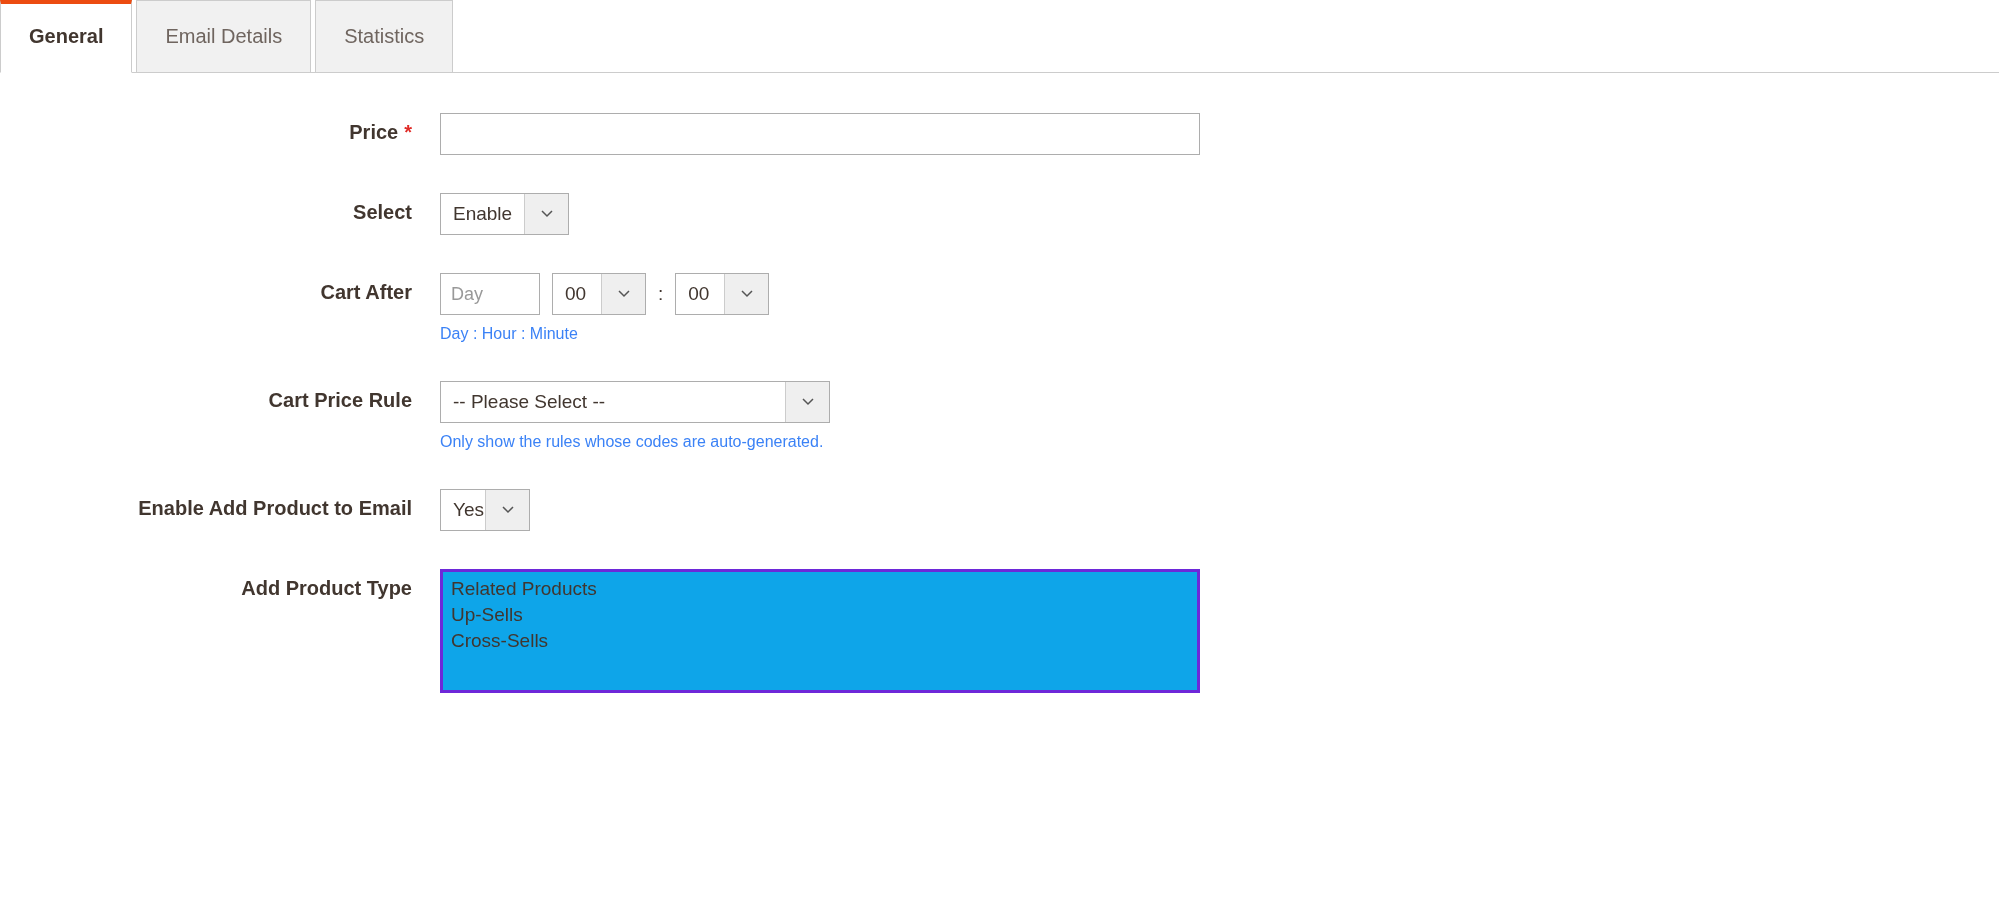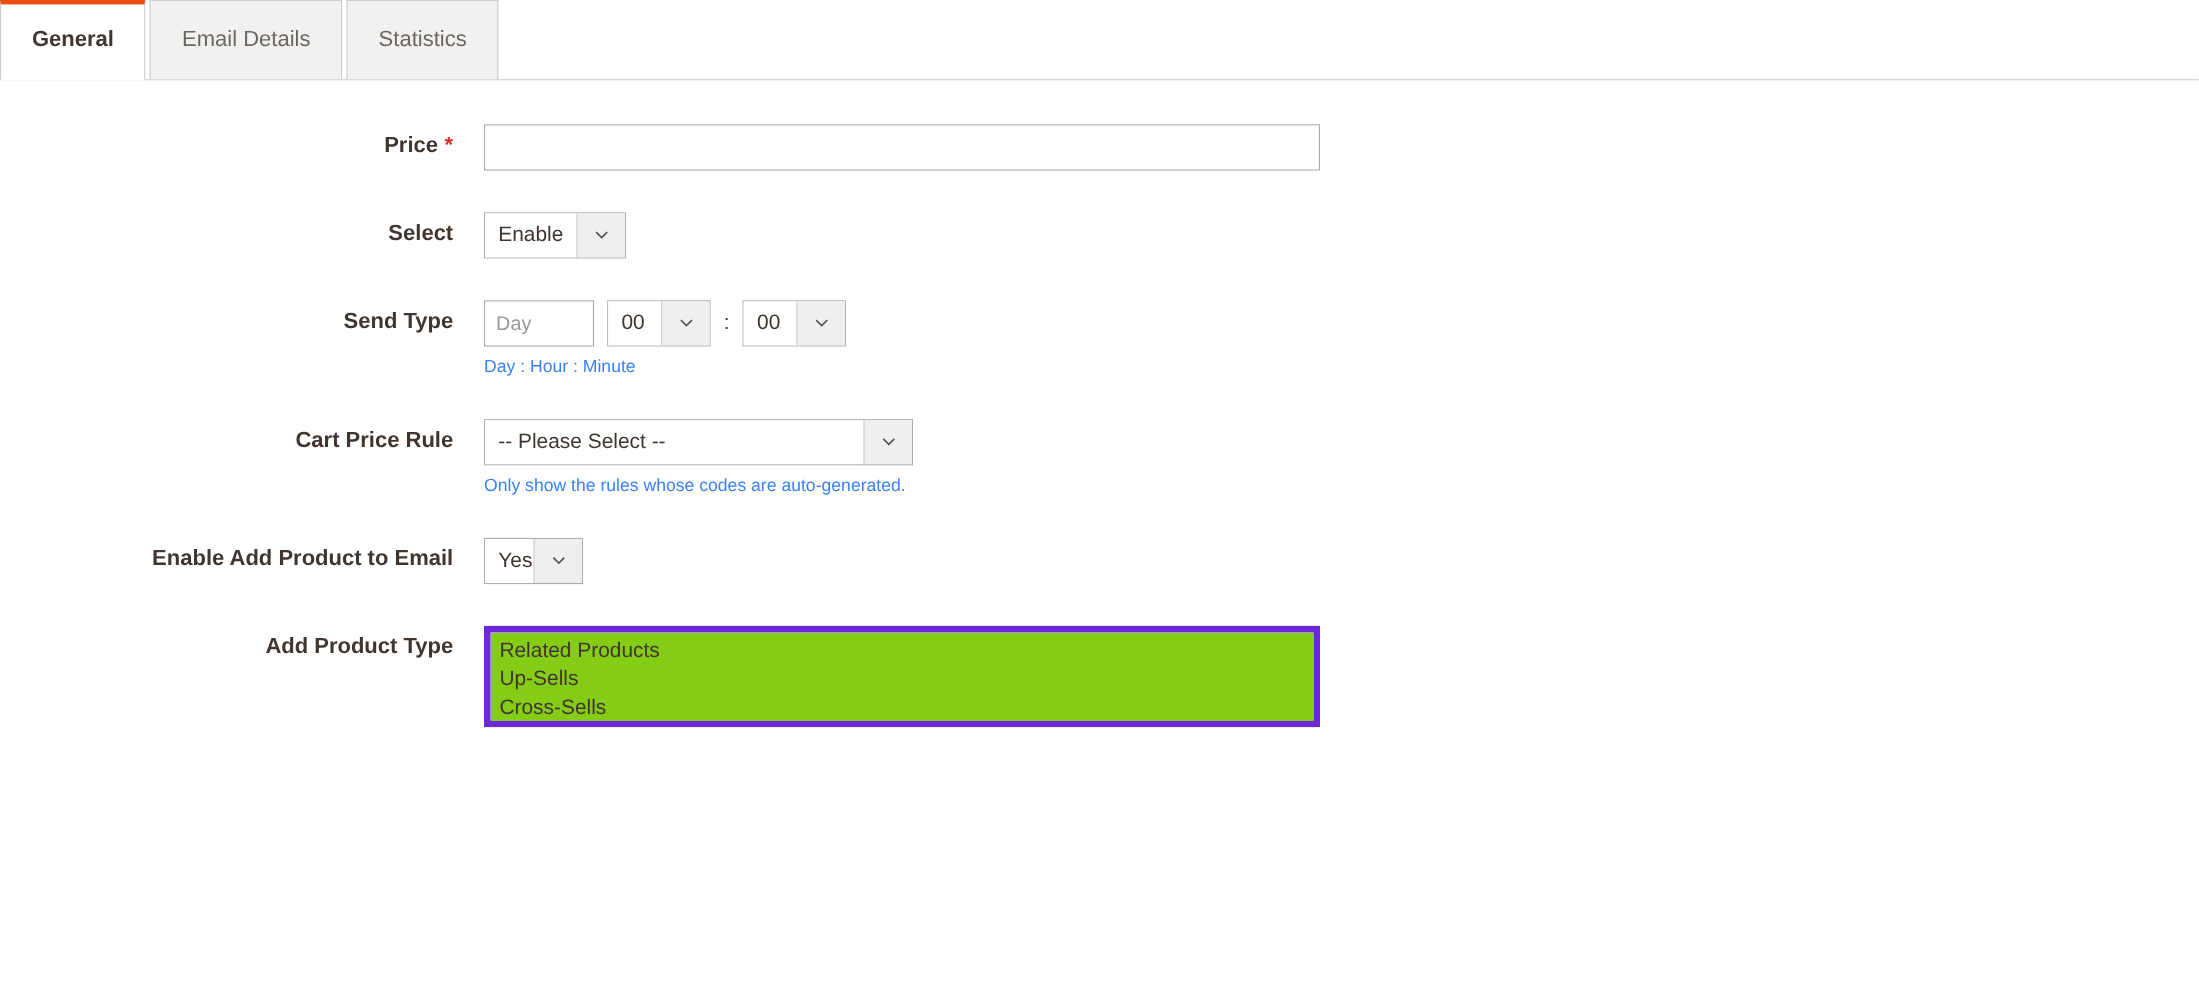--- a/index.html
+++ b/index.html
@@ -123,25 +123,25 @@
   font-size: 19px;
   color: #41362f;
 }
 .help-text {
   margin-top: 10px;
   font-size: 16px;
   color: #3b82f6;
 }
 .multiselect {
   width: 760px;
-  height: 92px;
-  border: 6px solid #6d28d9;
+  height: 124px;
+  border: 3px solid #6d28d9;
   padding: 4px 0;
   overflow-y: scroll;
-  background: #84cc16;
+  background: #0ea5e9;
 }
 .multiselect-option {
   padding: 2px 8px;
   font-size: 19px;
   color: #41362f;
   cursor: pointer;
 }
 .multiselect::-webkit-scrollbar {
   width: 16px;
 }
@@ -180,21 +180,21 @@
         <div class="select-arrow">
           <svg viewBox="0 0 12 8">
               <path d="M1 1 L6 6 L11 1" fill="none" stroke="#555" stroke-width="1.5"></path>
             </svg>
         </div>
       </div>
     </div>
   </div>
 
   <div class="form-row">
-    <div class="form-label">Send Type</div>
+    <div class="form-label">Cart After</div>
     <div class="form-control">
       <div class="inline-group">
         <input type="text" class="text-input-small" placeholder="Day" style="">
         <div class="select-wrap">
           <div class="select-value" style="width:48px">00</div>
           <div class="select-arrow">
             <svg viewBox="0 0 12 8">
                 <path d="M1 1 L6 6 L11 1" fill="none" stroke="#555" stroke-width="1.5"></path>
               </svg>
           </div>

